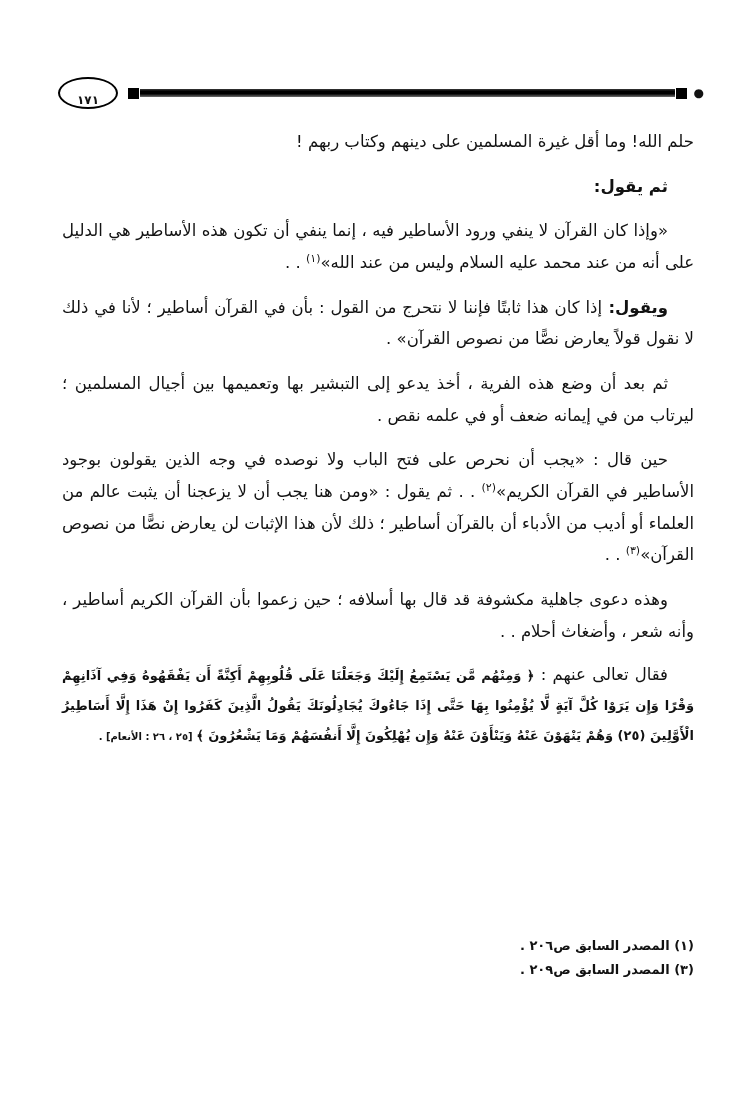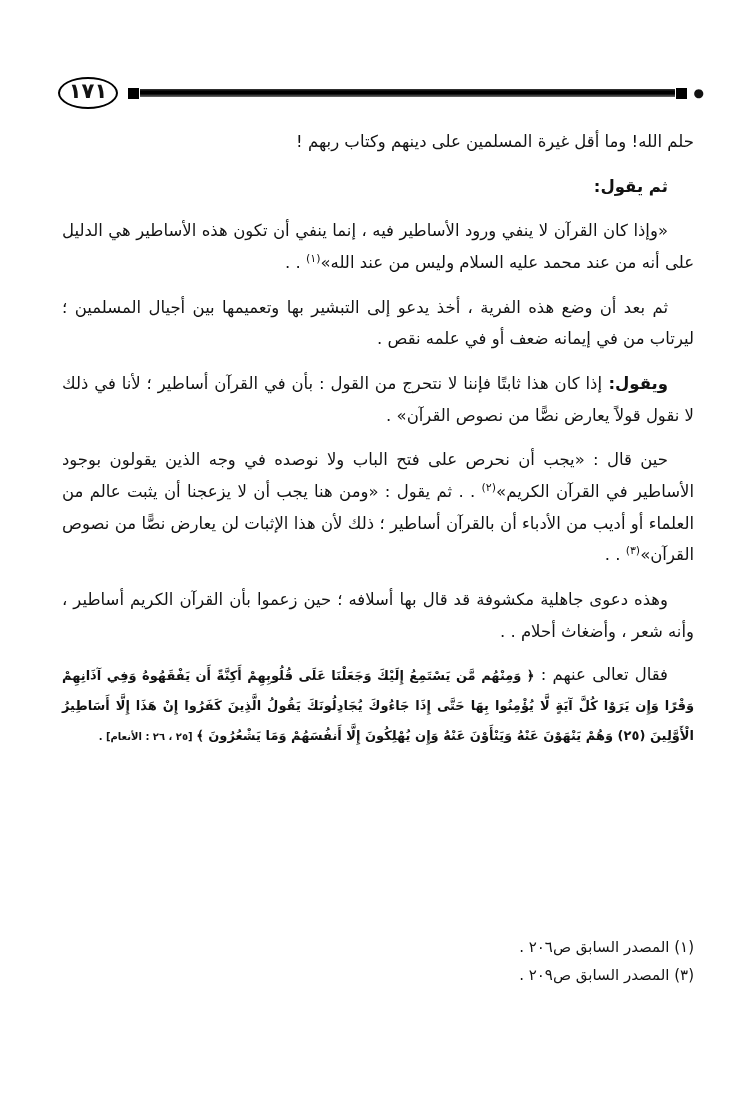--- a/index.html
+++ b/index.html
@@ -17,38 +17,38 @@
   .bullet { font-size:12px; line-height:1; margin-left:7px; flex:0 0 auto; }
   .title  { font-size:20px; font-weight:bold; white-space:nowrap; margin-left:10px; flex:0 0 auto; }
   .rule   { flex:1 1 auto; display:flex; align-items:center; margin-left:10px; min-width:40px; }
   .cap    { width:11px; height:11px; background:#000; flex:0 0 auto; }
   .bar    {
     flex:1 1 auto; height:8px; margin:0 1px;
     background:linear-gradient(180deg,#3a3a3a 0%,#000 28%,#000 60%,#6f6f6f 100%);
   }
   .page-num {
     width:60px; height:32px; border:2.5px solid #000; border-radius:50%;
-    display:flex; align-items:flex-start; justify-content:center;
-    font-size:21px; font-weight:bold; flex:0 0 auto;
+    display:flex; align-items:flex-end; justify-content:center;
+    font-size:12px; font-weight:bold; flex:0 0 auto;
   }
   
   .body {
     position:absolute; top:126px; right:62px; left:62px;
     text-align:justify;
   }
   .par { font-size:16.5px; line-height:1.92; margin-bottom:13px; text-indent:26px; }
   .par.noindent { text-indent:0; }
   .par.verse { line-height:1.82; }
   .seg.bold  { font-weight:bold;margin-top:24px; }
   .seg.quran { font-weight:bold; font-size:13px; }
   .seg.ref   { font-weight:bold; font-size:10px; }
   sup.fn { font-size:11px; line-height:0; }
   
   .footnotes { position:absolute; top:934px; right:62px; left:62px; text-align:right; }
-  .fn-line { font-size:15px; line-height:1.85; }
+  .fn-line { font-size:13px; line-height:1.85;font-weight:bold; }
 </style>
 </head>
 <body>
 
 <div class="page">
 
   <header class="header">
     <span class="bullet">●</span>
     <div class="rule">
       <span class="cap"></span>
@@ -61,23 +61,23 @@
   </header>
 
   <main class="body">
 
     <p class="par noindent"><span class="seg">حلم الله! وما أقل غيرة المسلمين على دينهم وكتاب ربهم !</span></p>
 
     <p class="par"><span class="seg bold">ثم يقول:</span></p>
 
     <p class="par"><span class="seg">«وإذا كان القرآن لا ينفي ورود الأساطير فيه ، إنما ينفي أن تكون هذه الأساطير هي الدليل على أنه من عند محمد عليه السلام وليس من عند الله»</span><sup class="fn">(١)</sup><span class="seg"> . .</span></p>
 
+    <p class="par"><span class="seg bold">ويقول: </span><span class="seg">إذا كان هذا ثابتًا فإننا لا نتحرج من القول : بأن في القرآن أساطير ؛ لأنا في ذلك لا نقول قولاً يعارض نصًّا من نصوص القرآن» .</span></p>
+
     <p class="par"><span class="seg">ثم بعد أن وضع هذه الفرية ، أخذ يدعو إلى التبشير بها وتعميمها بين أجيال المسلمين ؛ ليرتاب من في إيمانه ضعف أو في علمه نقص .</span></p>
-
-    <p class="par"><span class="seg bold">ويقول: </span><span class="seg">إذا كان هذا ثابتًا فإننا لا نتحرج من القول : بأن في القرآن أساطير ؛ لأنا في ذلك لا نقول قولاً يعارض نصًّا من نصوص القرآن» .</span></p>
 
     <p class="par"><span class="seg">حين قال : «يجب أن نحرص على فتح الباب ولا نوصده في وجه الذين يقولون بوجود الأساطير في القرآن الكريم»</span><sup class="fn">(٢)</sup><span class="seg"> . . ثم يقول : «ومن هنا يجب أن لا يزعجنا أن يثبت عالم من العلماء أو أديب من الأدباء أن بالقرآن أساطير ؛ ذلك لأن هذا الإثبات لن يعارض نصًّا من نصوص القرآن»</span><sup class="fn">(٣)</sup><span class="seg"> . .</span></p>
 
     <p class="par"><span class="seg">وهذه دعوى جاهلية مكشوفة قد قال بها أسلافه ؛ حين زعموا بأن القرآن الكريم أساطير ، وأنه شعر ، وأضغاث أحلام . .</span></p>
 
     <p class="par verse"><span class="seg">فقال تعالى عنهم : </span><span class="seg quran">﴿ وَمِنْهُم مَّن يَسْتَمِعُ إِلَيْكَ وَجَعَلْنَا عَلَى قُلُوبِهِمْ أَكِنَّةً أَن يَفْقَهُوهُ وَفِي آذَانِهِمْ وَقْرًا وَإِن يَرَوْا كُلَّ آيَةٍ لَّا يُؤْمِنُوا بِهَا حَتَّى إِذَا جَاءُوكَ يُجَادِلُونَكَ يَقُولُ الَّذِينَ كَفَرُوا إِنْ هَذَا إِلَّا أَسَاطِيرُ الْأَوَّلِينَ (٢٥) وَهُمْ يَنْهَوْنَ عَنْهُ وَيَنْأَوْنَ عَنْهُ وَإِن يُهْلِكُونَ إِلَّا أَنفُسَهُمْ وَمَا يَشْعُرُونَ ﴾</span><span class="seg ref"> [٢٥ ، ٢٦ : الأنعام] .</span></p>
 
 
   </main>
 

